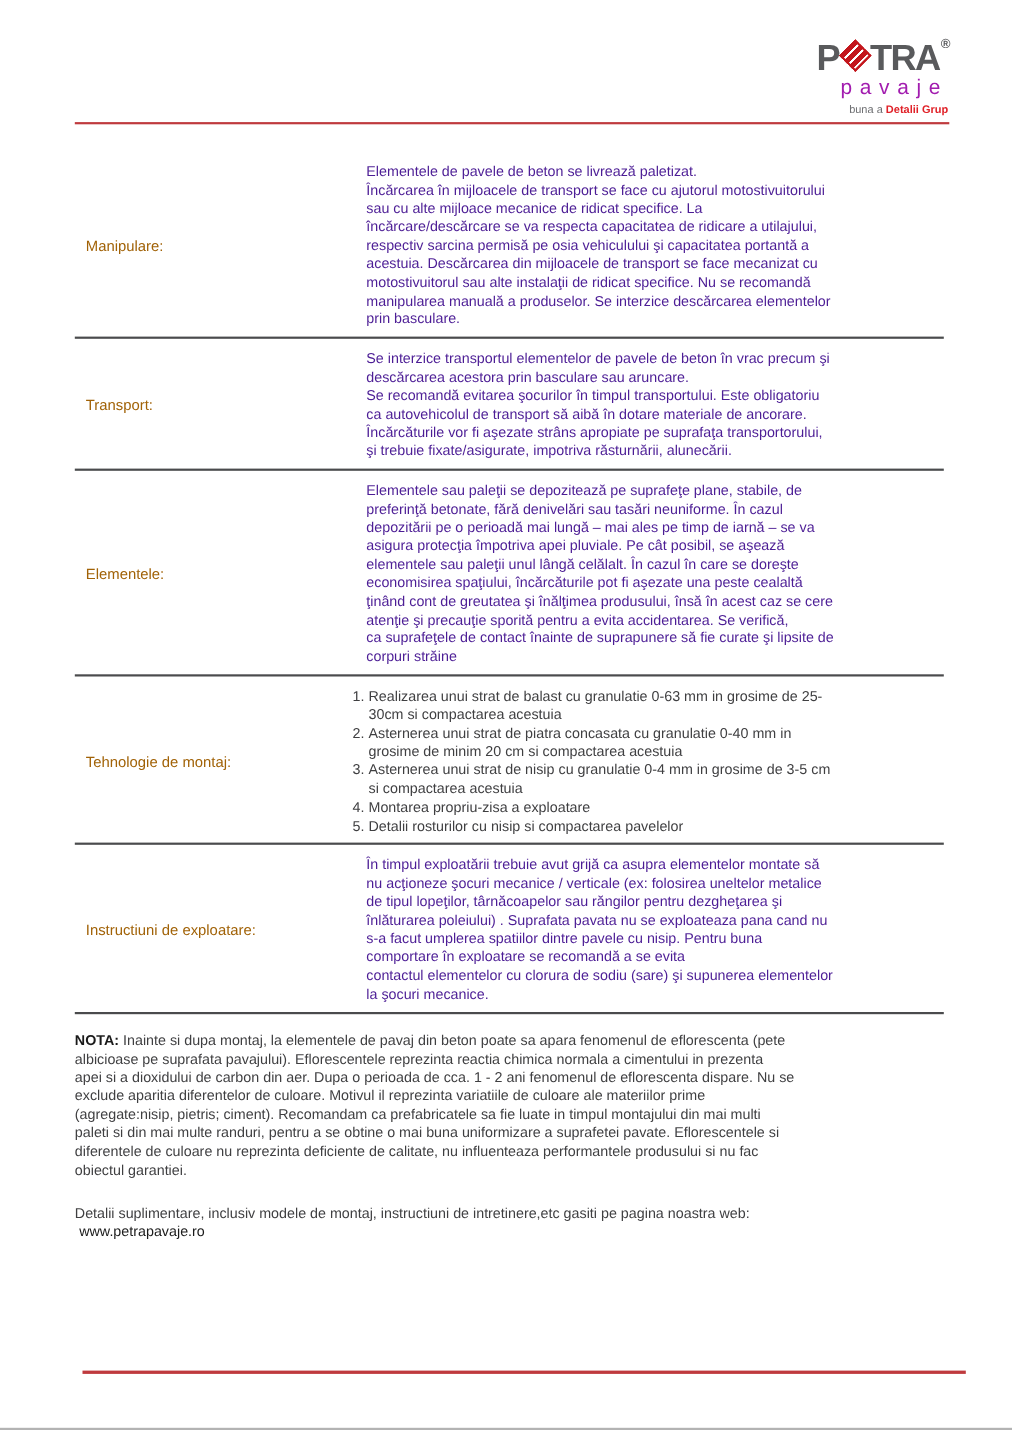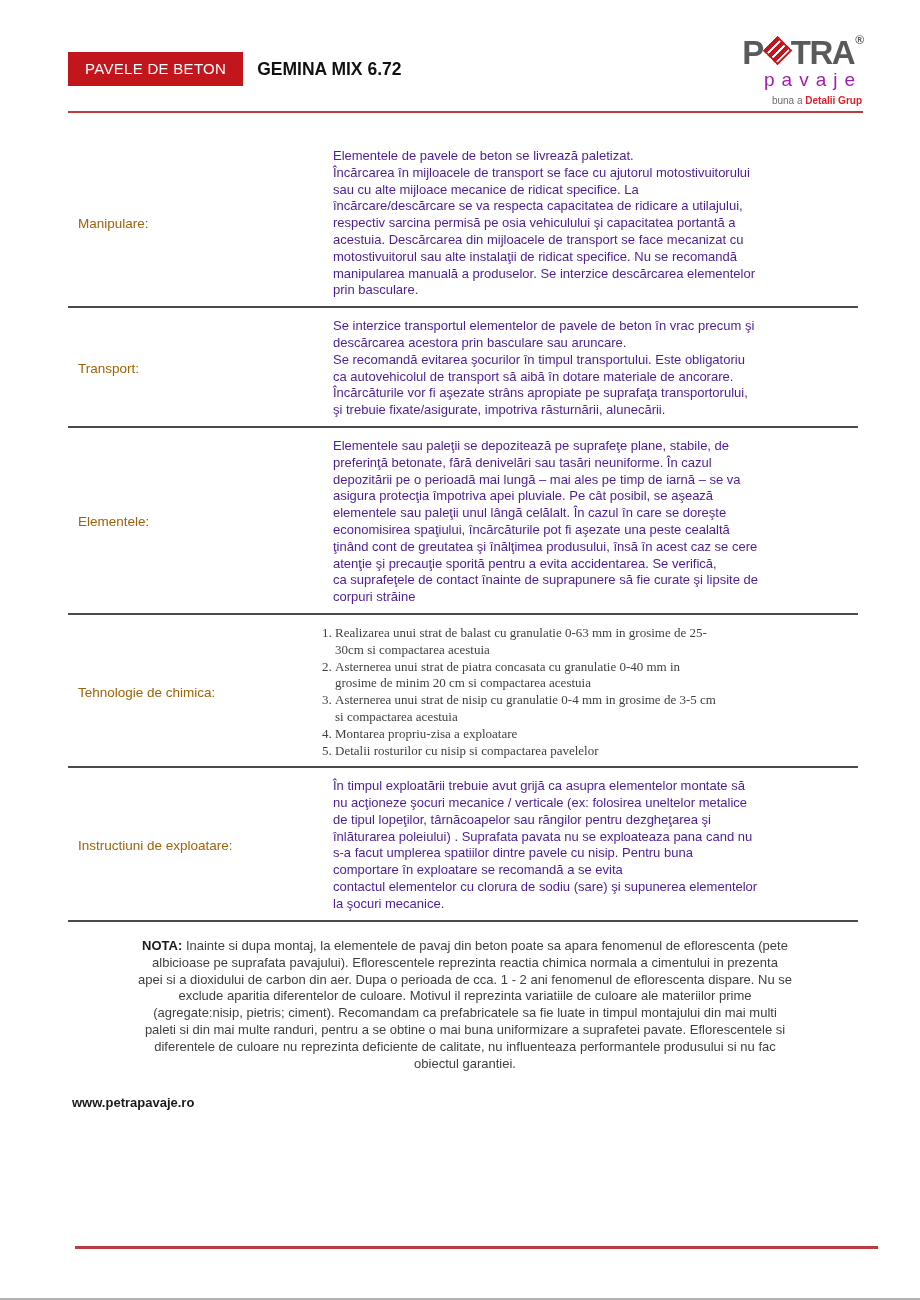--- a/index.html
+++ b/index.html
@@ -25,43 +25,39 @@
   .logo-tagline strong{color:#e02128;}
 
   .hline-red-top{position:absolute;top:111px;left:68px;width:795px;height:2px;background:#bf3a3e;}
 
   
   .content{position:absolute;top:138px;left:68px;width:790px;}
   .sec-row{display:grid;grid-template-columns:265px 1fr;align-items:center;
            border-bottom:2px solid #4a4b4d;padding:10px 0 7px 0;}
   .sec-label{font-size:13.5px;padding-left:10px;color:#a16207;}
   .sec-text{font-size:13px;line-height:16.8px;white-space:pre-line;color:#4c1d95;}
-  ol.steps{margin:0;padding:0 0 0 2px;font-size:13px;line-height:16.8px;font-family:Liberation Serif, serif;}
+  ol.steps{margin:0;padding:0 0 0 2px;font-size:13px;line-height:16.8px;}
   ol.steps li{list-style:decimal outside;white-space:pre-line;margin:0;padding:0;}
 
   
-  .nota{position:absolute;top:938px;left:68px;width:794px;font-size:13px;line-height:16.8px;text-align:center;}
+  .nota{position:absolute;top:938px;left:68px;width:794px;font-size:13px;line-height:16.8px;}
   .nota strong{color:#1a1a1a;}
   .nota .pre{white-space:pre-line;}
   .details{position:absolute;top:1094px;left:68px;width:800px;font-size:13px;line-height:17px;}
-  .details .link{font-weight:bold;color:#1a1a1a;padding-left:4px;cursor:pointer;display:inline-block;}
+  .details .link{font-weight:normal;color:#1a1a1a;padding-left:4px;cursor:pointer;display:inline-block;}
 
   
   .hline-red-bottom{position:absolute;top:1246px;left:75px;width:803px;height:2.5px;background:#bf3a3e;}
   .hline-gray-bottom{position:absolute;bottom:0;left:0;right:0;height:2px;background:#b3b3b3;}
 </style>
 </head>
 <body>
 
 <div class="page">
 
-  <div class="header-row">
-    <div class="badge">PAVELE DE BETON</div>
-    <div class="doc-title">GEMINA MIX 6.72</div>
-  </div>
 
   <div class="logo">
     <div class="logo-row1">
       <span class="logo-letters">P</span>
       <span class="logo-diamond"></span>
       <span class="logo-letters">TRA</span>
       <span class="logo-reg">®</span>
     </div>
     <div class="logo-sub">pavaje</div>
     <div class="logo-tagline"><span>buna a </span><strong>Detalii Grup</strong></div>
@@ -102,21 +98,21 @@
 asigura protecţia împotriva apei pluviale. Pe cât posibil, se aşează
 elementele sau paleţii unul lângă celălalt. În cazul în care se doreşte
 economisirea spaţiului, încărcăturile pot fi aşezate una peste cealaltă
 ţinând cont de greutatea şi înălţimea produsului, însă în acest caz se cere
 atenţie şi precauţie sporită pentru a evita accidentarea. Se verifică,
 ca suprafeţele de contact înainte de suprapunere să fie curate şi lipsite de
 corpuri străine</div>
     </div>
 
     <div class="sec-row">
-      <div class="sec-label">Tehnologie de chimica:</div>
+      <div class="sec-label">Tehnologie de montaj:</div>
       <ol class="steps">
         <li>Realizarea unui strat de balast cu granulatie 0-63 mm in grosime de 25-
 30cm si compactarea acestuia</li>
         <li>Asternerea unui strat de piatra concasata cu granulatie 0-40 mm in
 grosime de minim 20 cm si compactarea acestuia</li>
         <li>Asternerea unui strat de nisip cu granulatie 0-4 mm in grosime de 3-5 cm
 si compactarea acestuia</li>
         <li>Montarea propriu-zisa a exploatare</li>
         <li>Detalii rosturilor cu nisip si compactarea pavelelor</li>
       </ol>
@@ -139,19 +135,20 @@
   <div class="nota"><strong>NOTA:</strong><span class="pre"> Inainte si dupa montaj, la elementele de pavaj din beton poate sa apara fenomenul de eflorescenta (pete
 albicioase pe suprafata pavajului). Eflorescentele reprezinta reactia chimica normala a cimentului in prezenta
 apei si a dioxidului de carbon din aer. Dupa o perioada de cca. 1 - 2 ani fenomenul de eflorescenta dispare. Nu se
 exclude aparitia diferentelor de culoare. Motivul il reprezinta variatiile de culoare ale materiilor prime
 (agregate:nisip, pietris; ciment). Recomandam ca prefabricatele sa fie luate in timpul montajului din mai multi
 paleti si din mai multe randuri, pentru a se obtine o mai buna uniformizare a suprafetei pavate. Eflorescentele si
 diferentele de culoare nu reprezinta deficiente de calitate, nu influenteaza performantele produsului si nu fac
 obiectul garantiei.</span></div>
 
   <div class="details">
+    <div>Detalii suplimentare, inclusiv modele de montaj, instructiuni de intretinere,etc gasiti pe pagina noastra web:</div>
     <span class="link">www.petrapavaje.ro</span>
   </div>
 
   <div class="hline-red-bottom"></div>
   <div class="hline-gray-bottom"></div>
 
 </div>
 
 </body></html>

